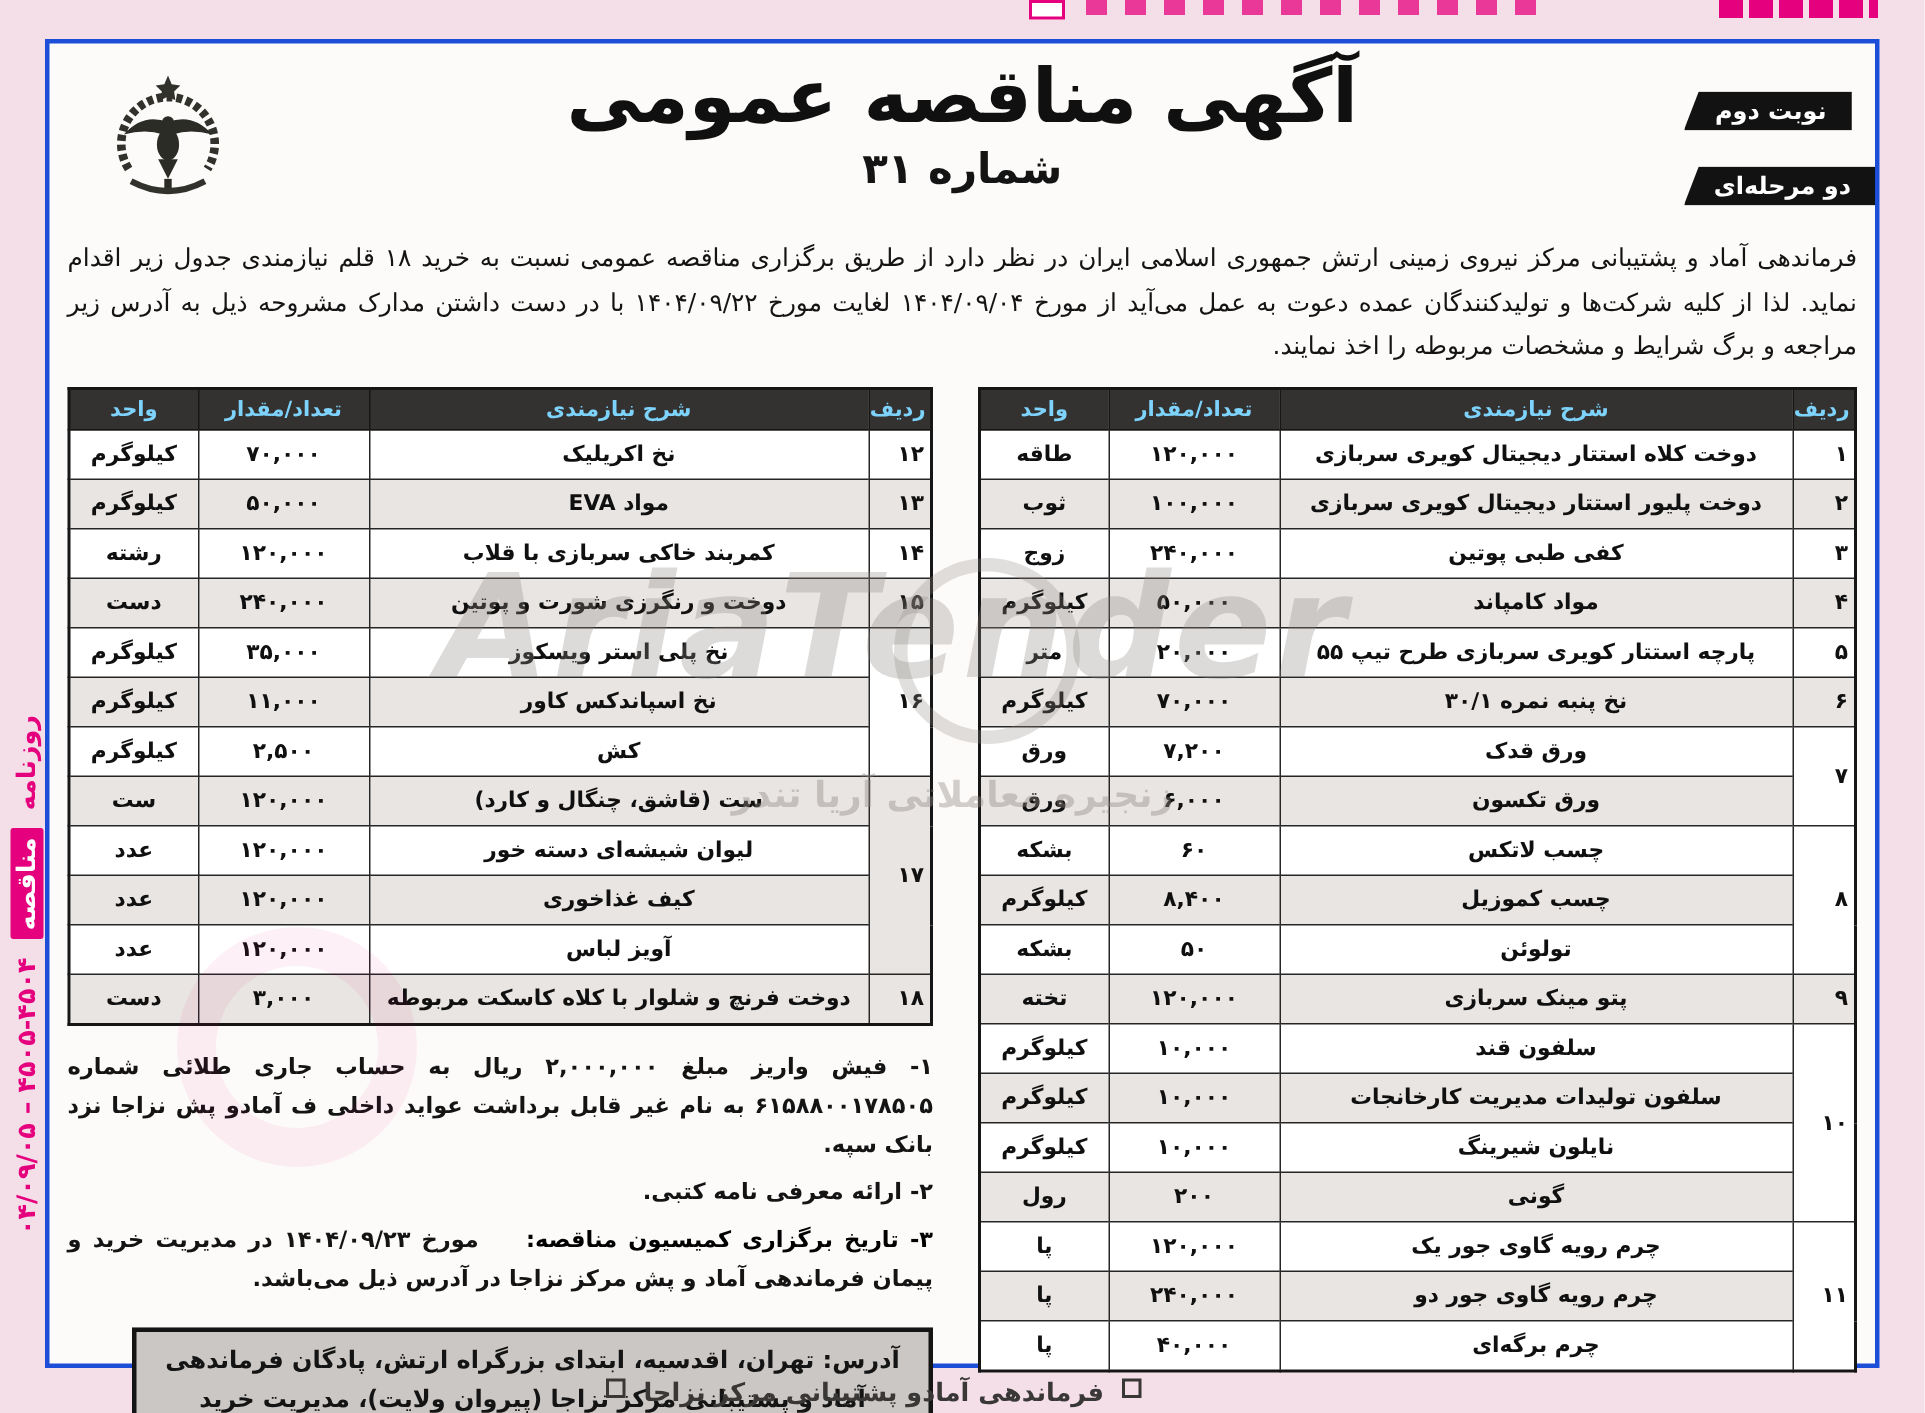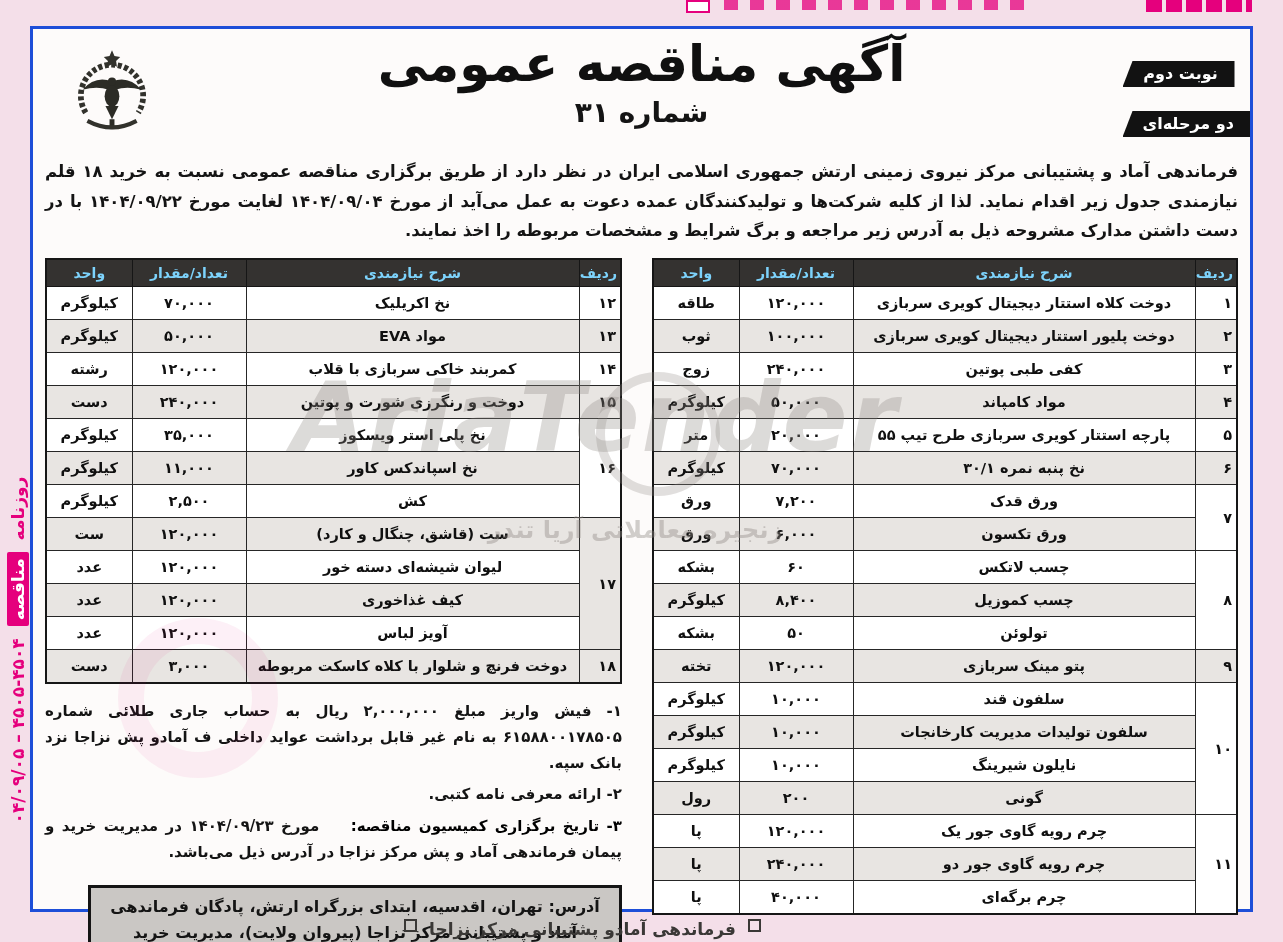--- a/index.html
+++ b/index.html
@@ -29,21 +29,21 @@
   .title-block { position:absolute; left:0; right:0; top:2px; text-align:center; }
   .title-block h1 { font-size:50px; font-weight:bold; line-height:1.1; color:#101010; }
   .title-block .subtitle { font-size:28px; font-weight:bold; margin-top:4px; }
   .badges { position:absolute; right:-12px; top:26px; display:flex; flex-direction:column; align-items:flex-end; gap:24px; }
   .badge {
     background:#121212; color:#fff; font-weight:bold; font-size:16px;
     padding:3px 16px 4px 20px; min-width:112px; text-align:center;
     clip-path:polygon(10px 0, 100% 0, 100% 100%, 0 100%);
   }
 
-  .intro { font-size:16.5px; font-weight:bold; line-height:1.8; text-align:justify; margin-top:2px; }
+  .intro { font-size:16.5px; font-weight:normal; line-height:1.8; text-align:justify; margin-top:2px; }
 
   
   .tables-row { display:flex; gap:30px; margin-top:12px; align-items:flex-start; }
   .col-right { flex:0 0 586px; }
   .col-left  { flex:1; }
   table { border-collapse:collapse; width:100%; border:2px solid #161616; background:#fff; table-layout:fixed; }
   th { background:#343230; color:#7dd3fc; font-size:14px; font-weight:bold; padding:5px 3px; border:1px solid #161616; }
   td { border:1px solid #262626; padding:3px 4px; font-size:14.5px; font-weight:bold;
        text-align:center; vertical-align:middle; height:33px; line-height:1.25; color:#101010; overflow:hidden; }
   tr.alt td { background:#e8e5e2; }

